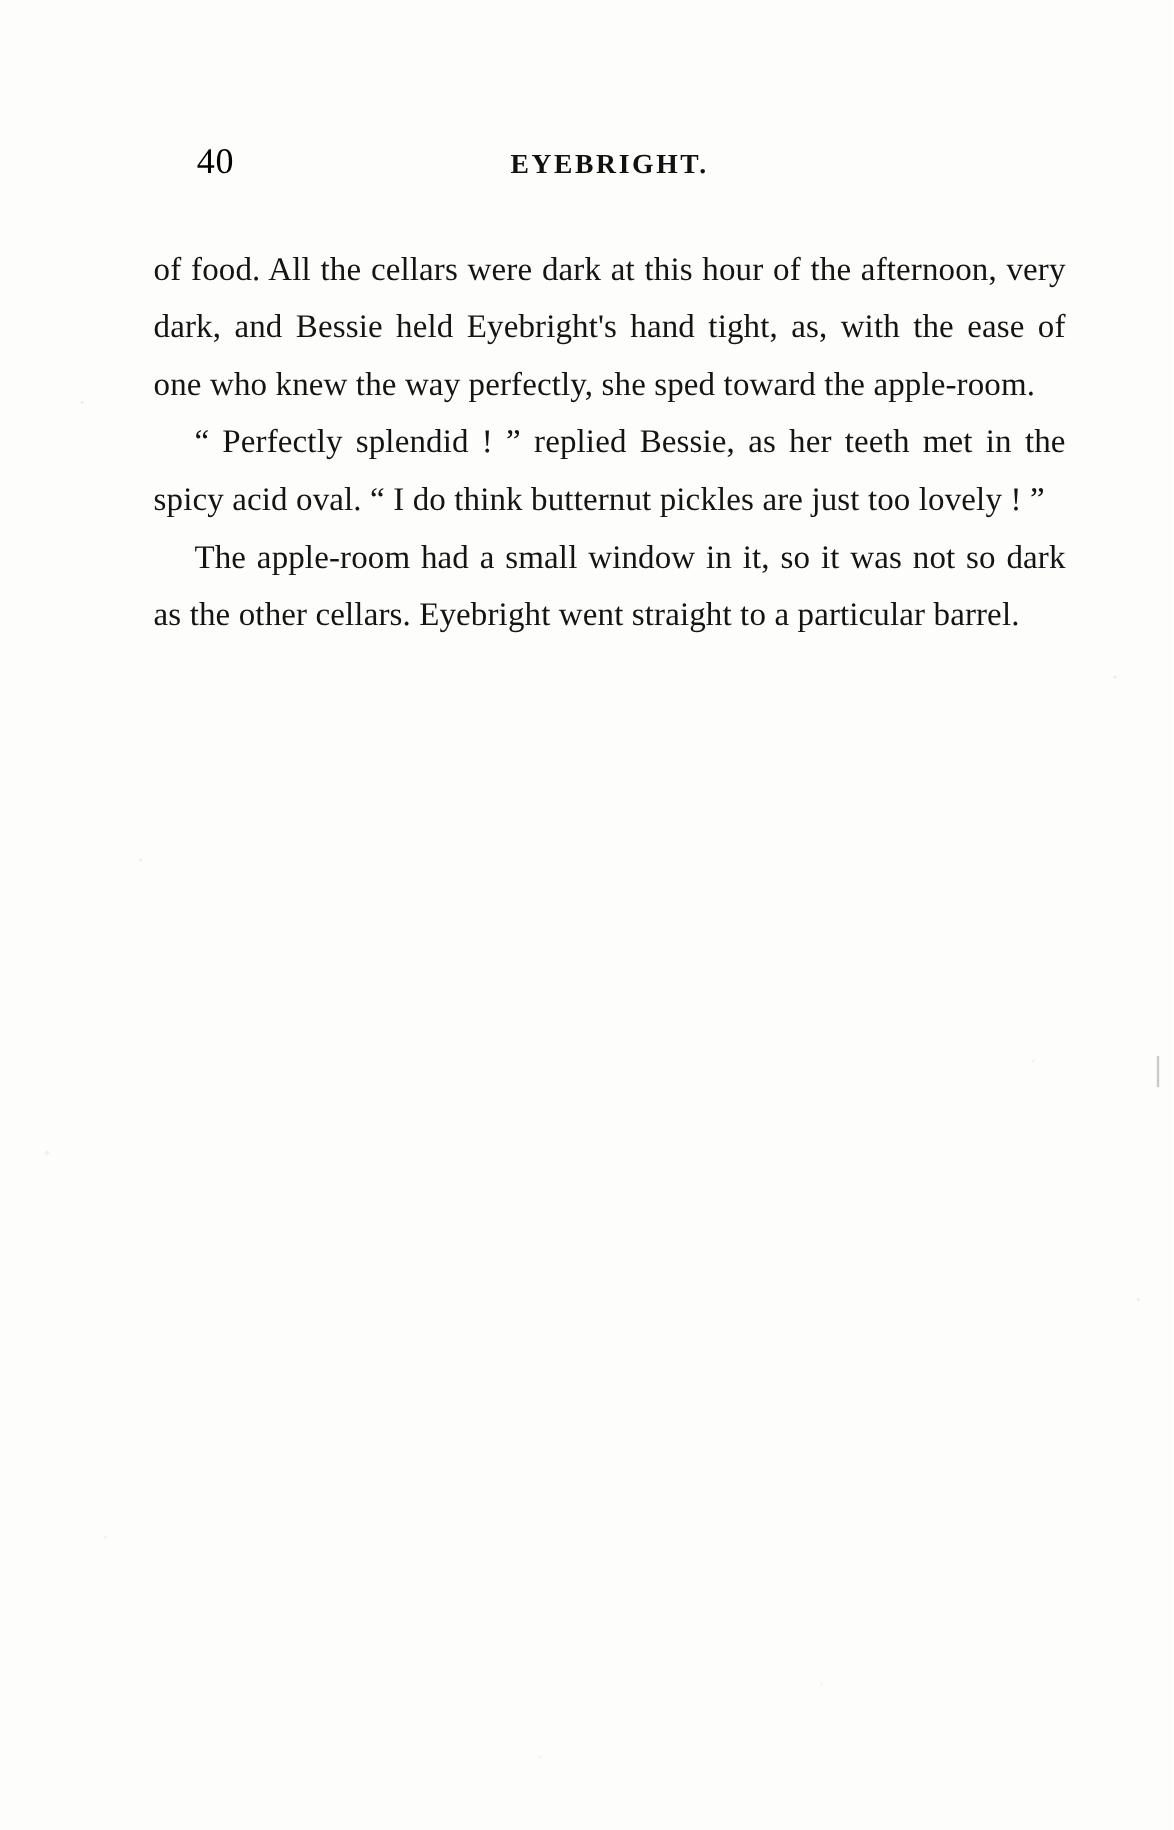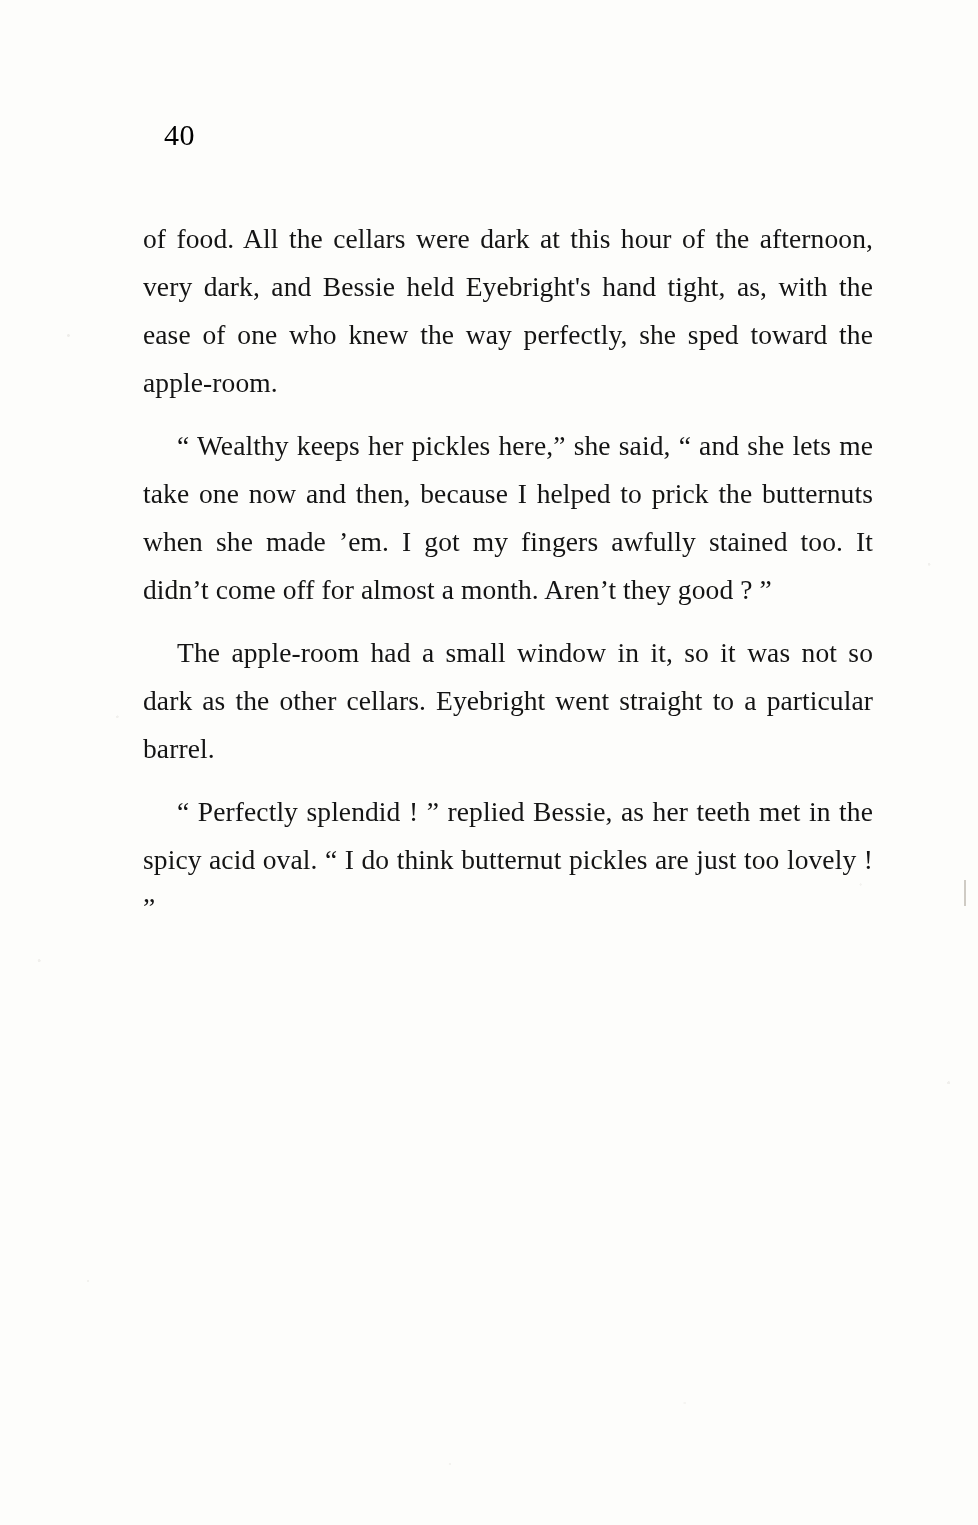--- a/index.html
+++ b/index.html
@@ -50,21 +50,21 @@
     letter-spacing: 2.2px;
     color: #111;
   }
   .text-block {
     position: absolute;
     top: 200px;
     left: 128px;
     width: 760px;
   }
   p.para {
-    margin: 15px;
+    margin: 0;
     font-size: 27.5px;
     line-height: 48px;
     text-align: justify;
     text-justify: inter-word;
     color: #141414;
     letter-spacing: 0.1px;
   }
   p.para.indent {
     text-indent: 34px;
   }
@@ -97,24 +97,24 @@
     background: rgba(120,110,95,0.35);
   }
 </style>
 </head>
 <body>
 
 <div class="page">
 
   <div class="page-header">
     <div class="folio">40</div>
+    <div class="running-head">EYEBRIGHT.</div>
   </div>
 
   <div class="text-block">
     <p class="para noindent">of food.    All the cellars were dark at this hour of the afternoon, very dark, and Bessie held Eyebright's hand tight, as, with the ease of one who knew the way perfectly, she sped toward the apple-room.</p>
-    <p class="para indent">“ Wealthy keeps her pickles here,” she said, “ and she lets me take one now and then, because I helped to prick the butternuts when she made ’em.    I got my fingers awfully stained too.    It didn’t come off for almost a month.    Aren’t they good ? ”</p>
+    <p class="para indent">“ Perfectly splendid ! ” replied Bessie, as her teeth met in the spicy acid oval.   “ I do think butternut pickles are just too lovely ! ”</p>
     <p class="para indent">The apple-room had a small window in it, so it was not so dark as the other cellars.    Eyebright went straight to a particular barrel.</p>
-    <p class="para indent">“ Perfectly splendid ! ” replied Bessie, as her teeth met in the spicy acid oval.   “ I do think butternut pickles are just too lovely ! ”</p>
   </div>
 
   <div class="speckle"></div>
   <div class="edge-mark"></div>
 </div>
 
 </body></html>

